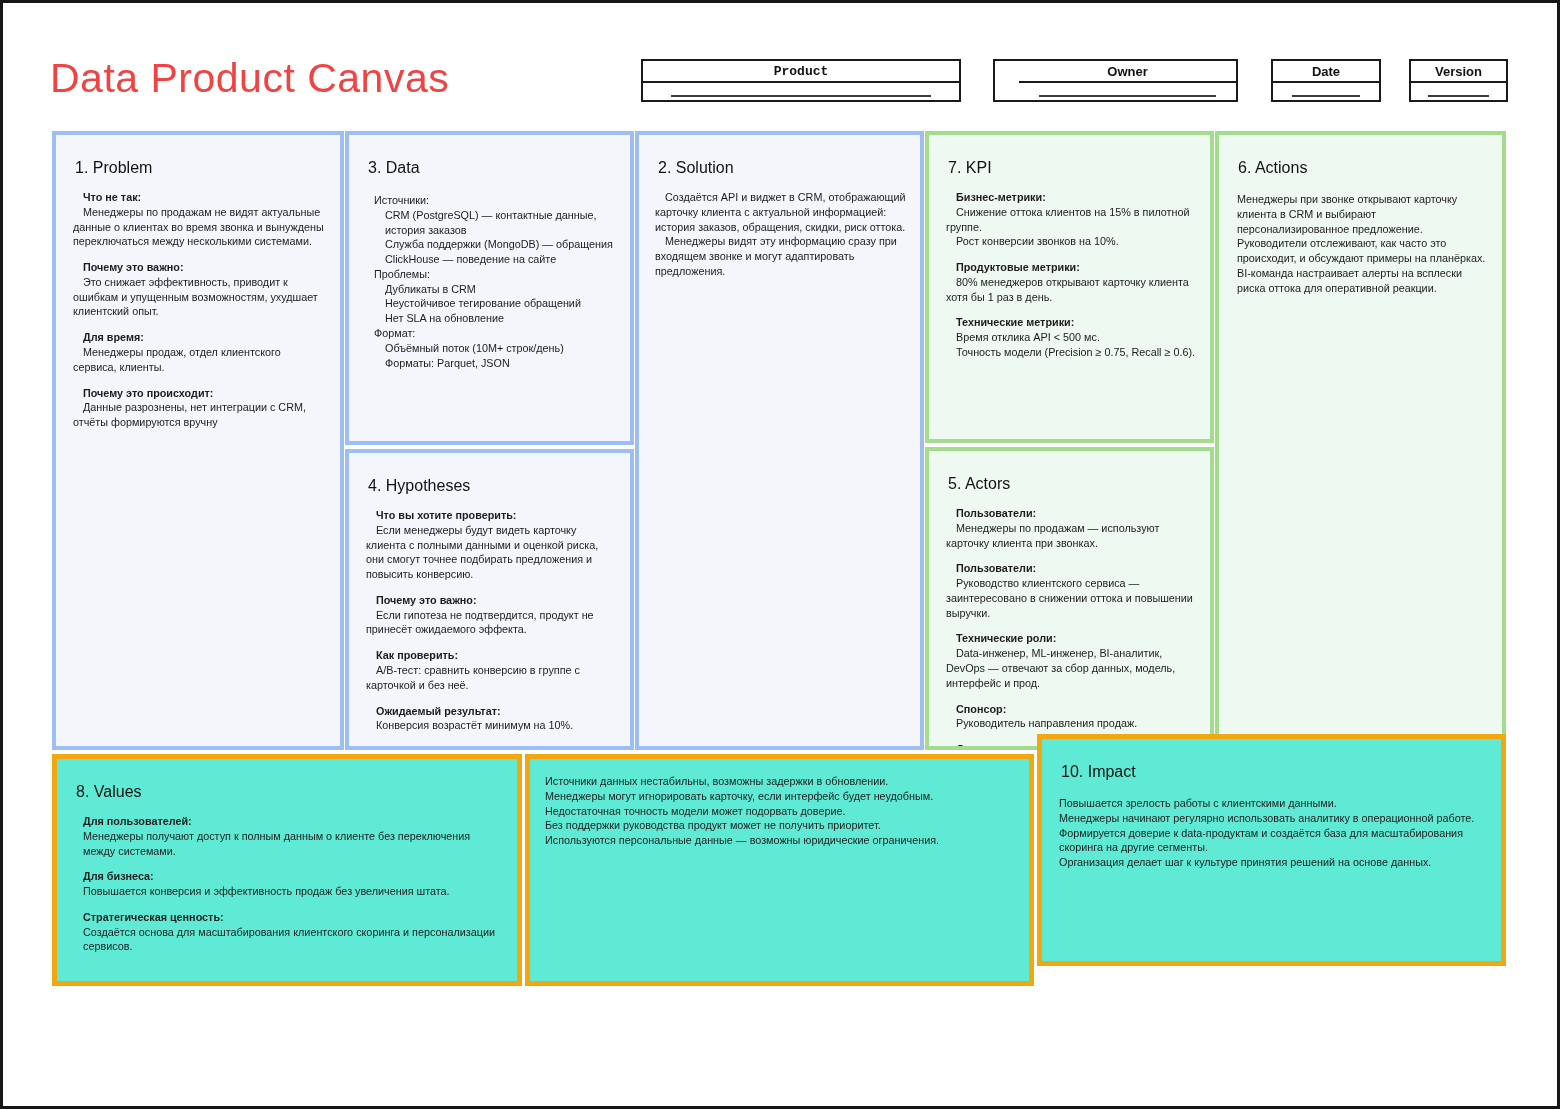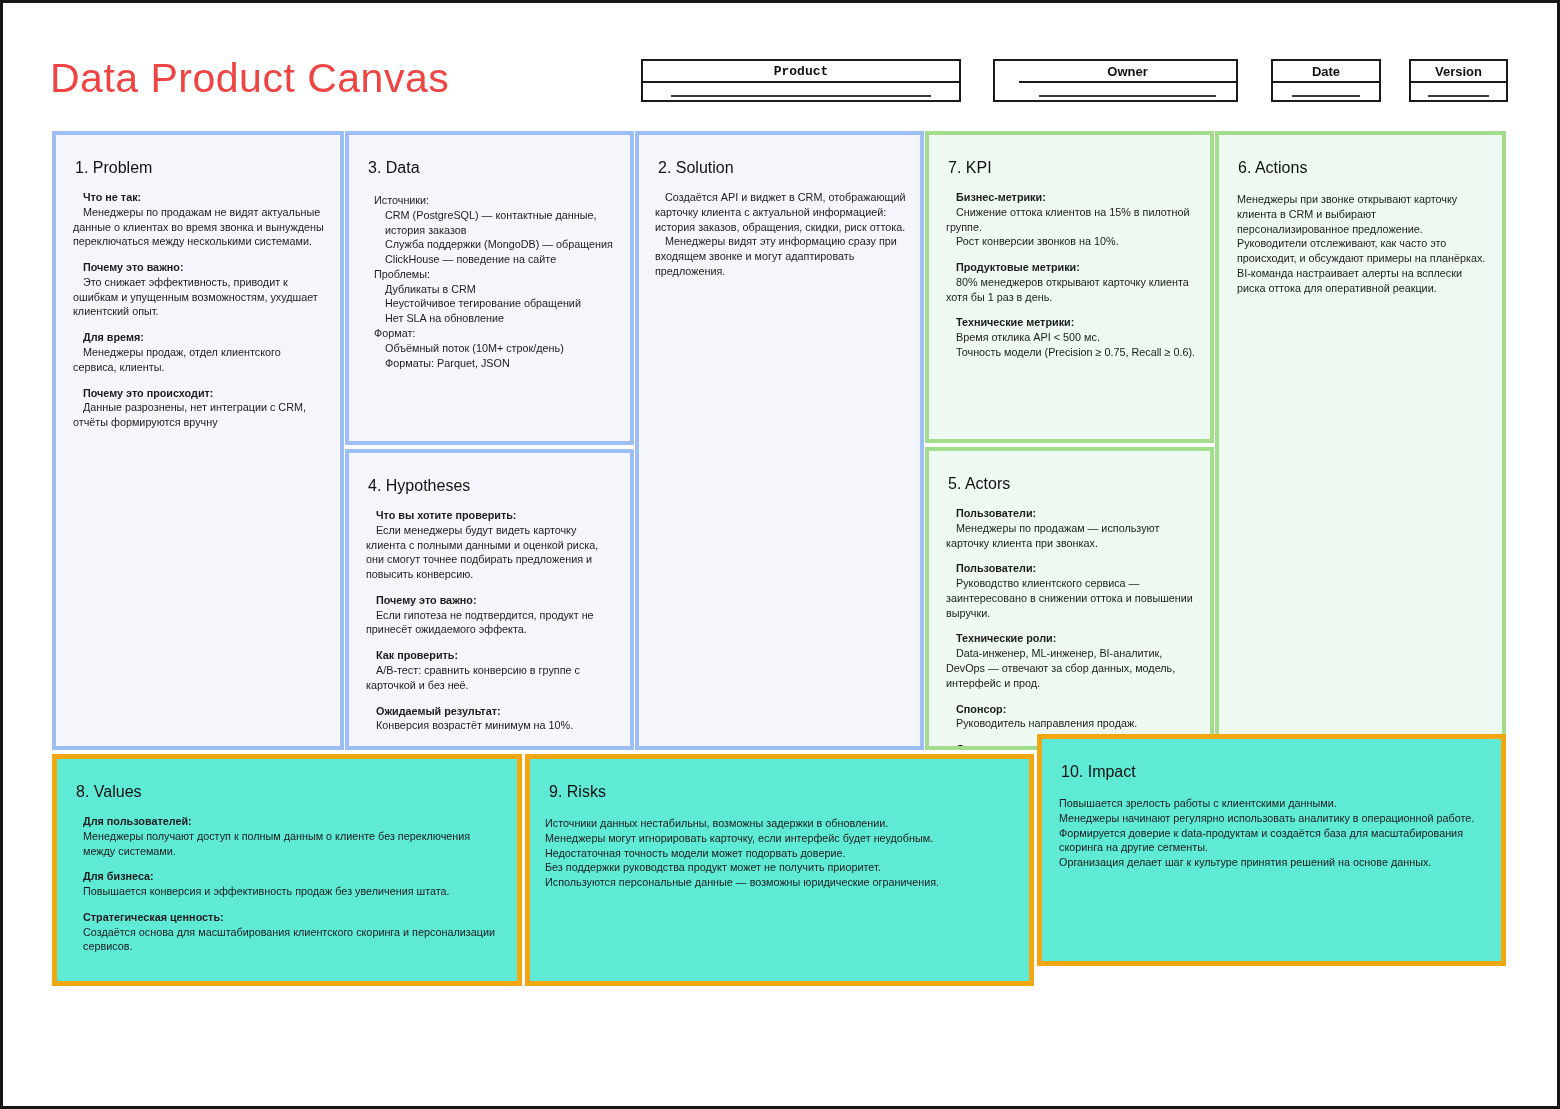--- a/index.html
+++ b/index.html
@@ -259,21 +259,20 @@
         <div>Повышается конверсия и эффективность продаж без увеличения штата.</div>
       </div>
       <div class="para">
         <span class="lbl">Стратегическая ценность:</span>
         <div>Создаётся основа для масштабирования клиентского скоринга и персонализации сервисов.</div>
       </div>
     </div>
   </div>
 
   <div id="sec-risks" class="section sec-orange">
-    <div class="sec-title">9. Risks</div>
     <div class="sec-body body-risks">
       <div>Источники данных нестабильны, возможны задержки в обновлении.</div>
       <div>Менеджеры могут игнорировать карточку, если интерфейс будет неудобным.</div>
       <div>Недостаточная точность модели может подорвать доверие.</div>
       <div>Без поддержки руководства продукт может не получить приоритет.</div>
       <div>Используются персональные данные — возможны юридические ограничения.</div>
     </div>
   </div>
 
   <div id="sec-impact" class="section sec-orange">

